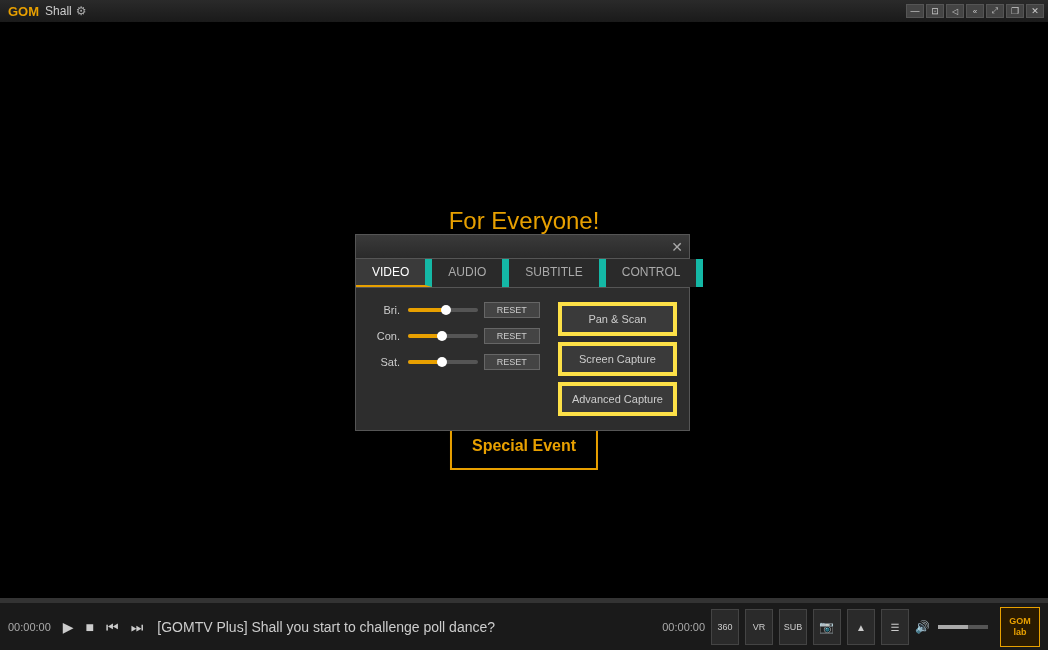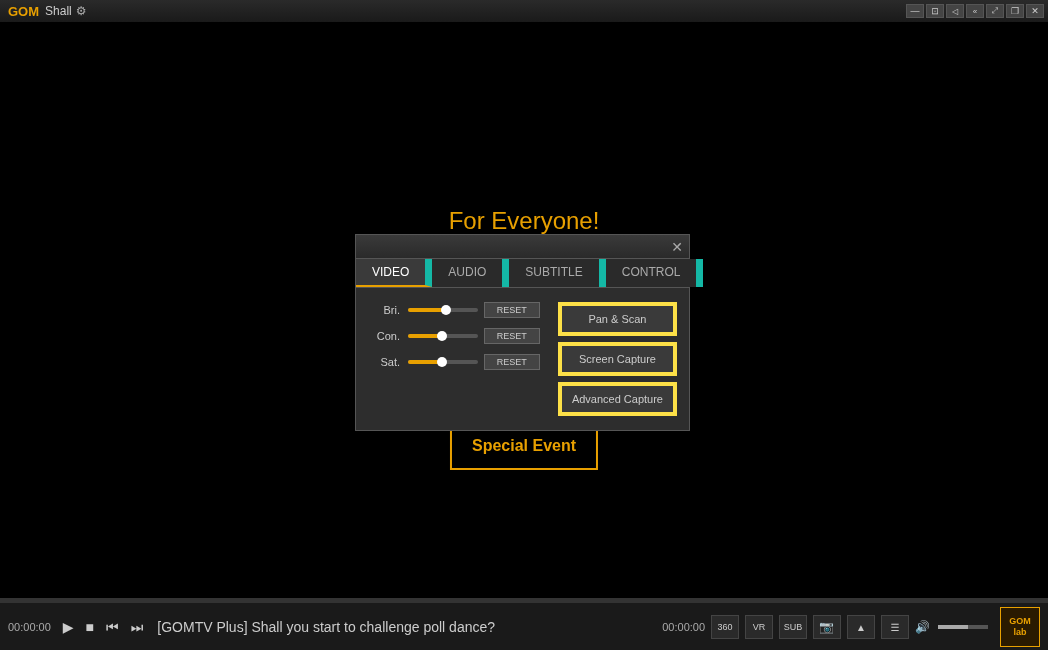--- a/index.html
+++ b/index.html
@@ -307,21 +307,21 @@
       gap: 6px;
       margin-left: auto;
     }
 
     .icon-btn {
       background: #2a2a2a;
       border: 1px solid #444;
       color: #ccc;
       font-size: 10px;
       width: 28px;
-      height: 24px;
+      height: 36px;
       cursor: pointer;
       display: flex;
       align-items: center;
       justify-content: center;
     }
 
     #volume-bar {
       width: 50px;
       height: 4px;
       background: #555;

